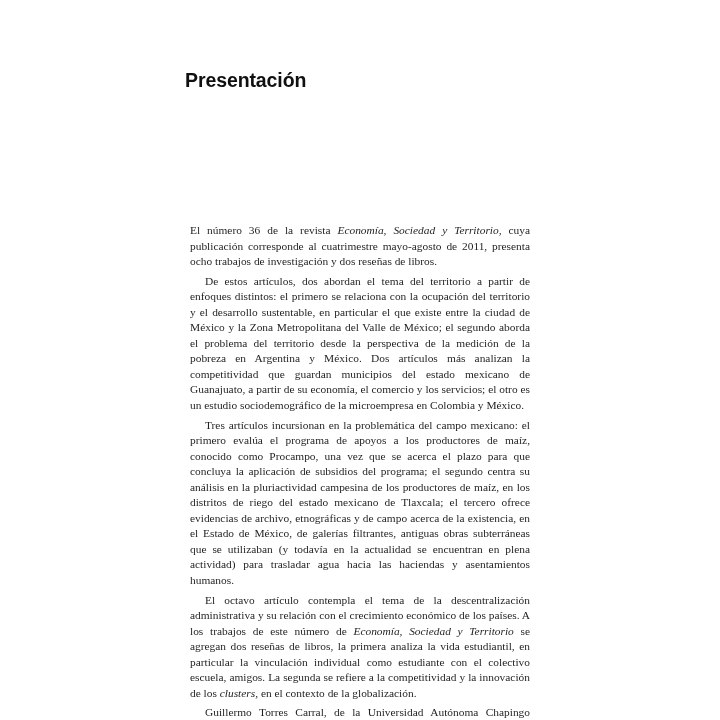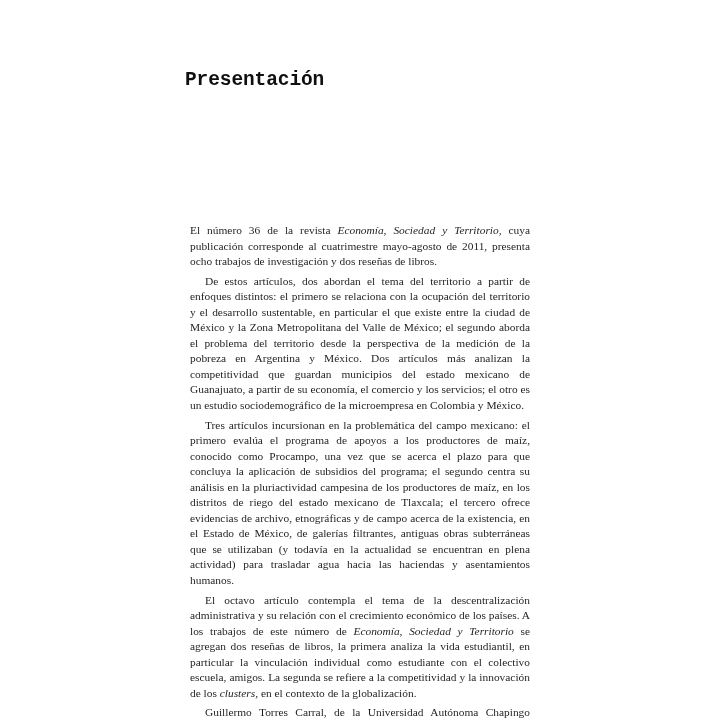--- a/index.html
+++ b/index.html
@@ -21,21 +21,21 @@
     width: 720px;
     height: 720px;
     background: #ffffff;
   }
 
   
   .page-heading {
     position: absolute;
     left: 185px;
     top: 57px;
-    font-family: Liberation Mono, monospace;
+    font-family: Liberation Sans, sans-serif;
     font-weight: bold;
     font-size: 19.5px;
     letter-spacing: -0.1px;
     color: #101010;
     line-height: 1.1;
     white-space: nowrap;
   }
 
   
   .text-block {

